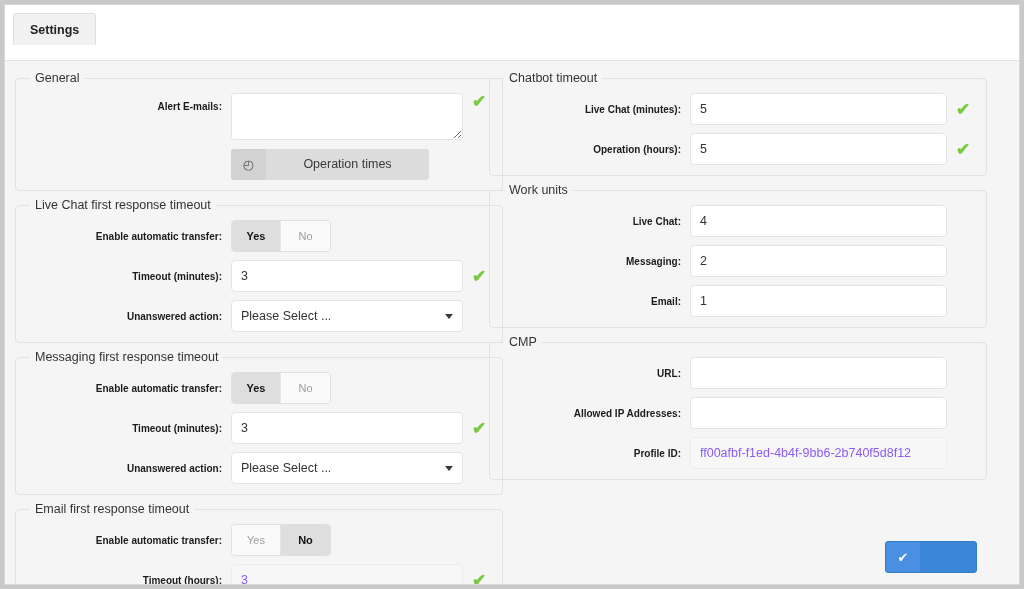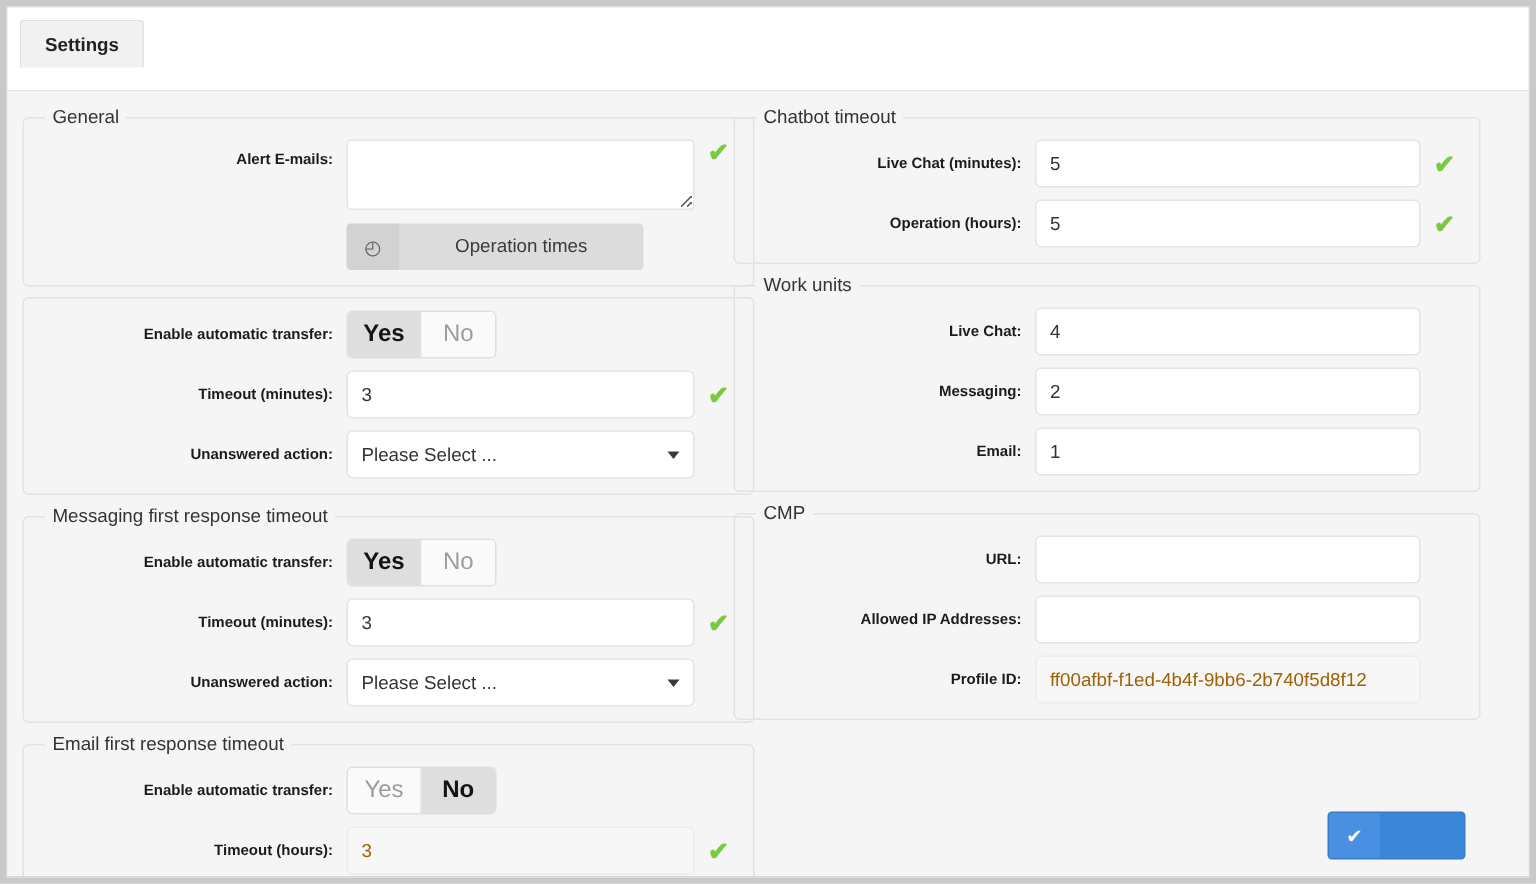--- a/index.html
+++ b/index.html
@@ -106,21 +106,21 @@
     font-size: 12.5px;
     color: #333;
     padding: 0 9px;
     display: flex;
     align-items: center;
     outline: none;
     font-family: "Liberation Sans", sans-serif;
   }
   .inp.disabled {
     background: #f7f7f7;
-    color: #a16207;
+    color: #8b5cf6;
     border-color: #ececec;
   }
 
   textarea.ta {
     width: 100%;
     height: 47px;
     background: #ffffff;
     border: 1px solid #e4e4e4;
     border-radius: 3px;
     resize: vertical;
@@ -177,21 +177,21 @@
     border-radius: 4px;
     overflow: hidden;
     border: 1px solid #e0e0e0;
   }
   .toggle .opt {
     width: 49px;
     height: 30px;
     display: flex;
     align-items: center;
     justify-content: center;
-    font-size: 16px;
+    font-size: 11px;
     background: #fafafa;
     color: #9d9d9d;
     cursor: pointer;
     border-right: 1px solid #e5e5e5;
   }
   .toggle .opt:last-child { border-right: none; }
   .toggle .opt.on {
     background: #dedede;
     color: #141414;
     font-weight: bold;
@@ -290,20 +290,21 @@
             <div class="optimes">
               <span class="ic">◴</span>
               <span class="txt">Operation times</span>
             </div>
           </div>
           <div class="chk empty">&nbsp;</div>
         </div>
       </fieldset>
 
       <fieldset class="group">
+        <legend>Live Chat first response timeout</legend>
 
         <div class="row">
           <div class="lbl" style="width:205px;">Enable automatic transfer:</div>
           <div class="ctrl">
             <div class="toggle">
               <div class="opt on">Yes</div>
               <div class="opt">No</div>
             </div>
           </div>
           <div class="chk empty">&nbsp;</div>

